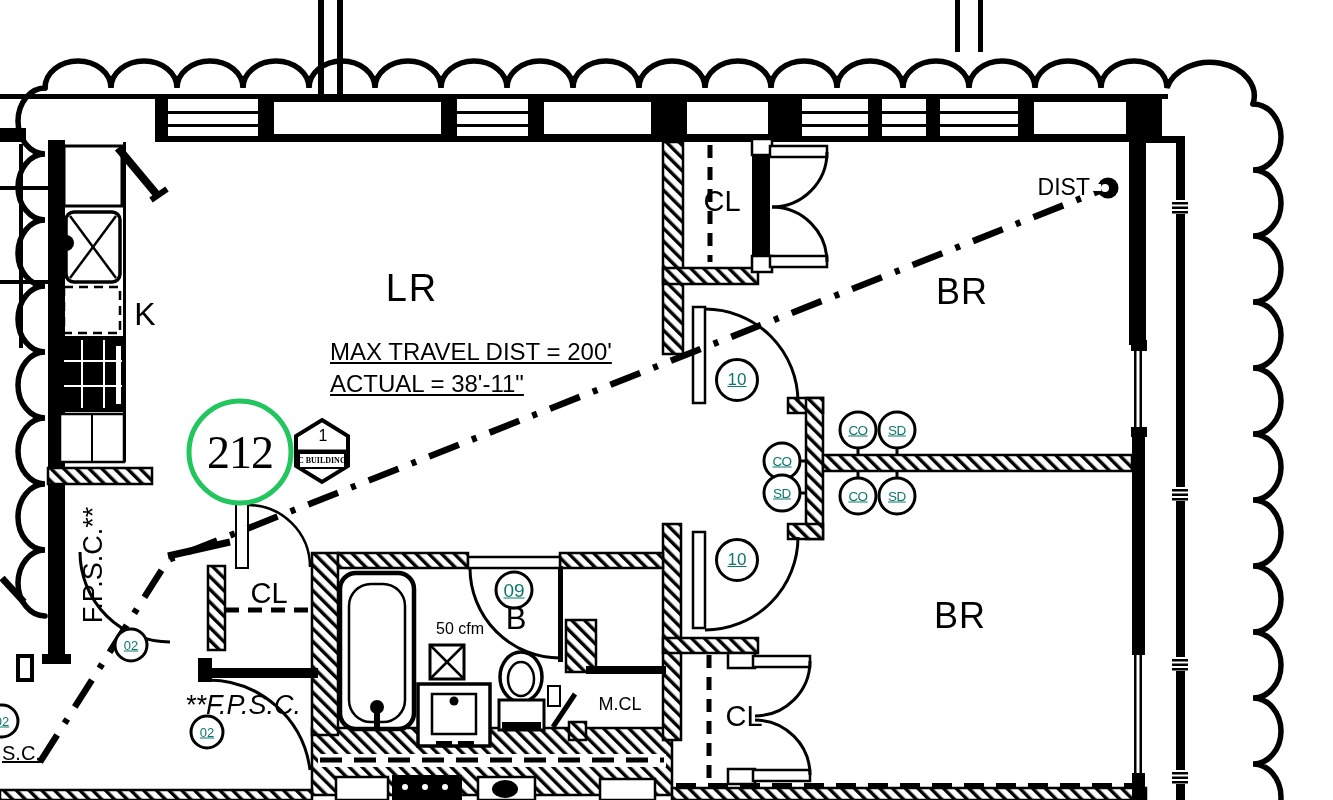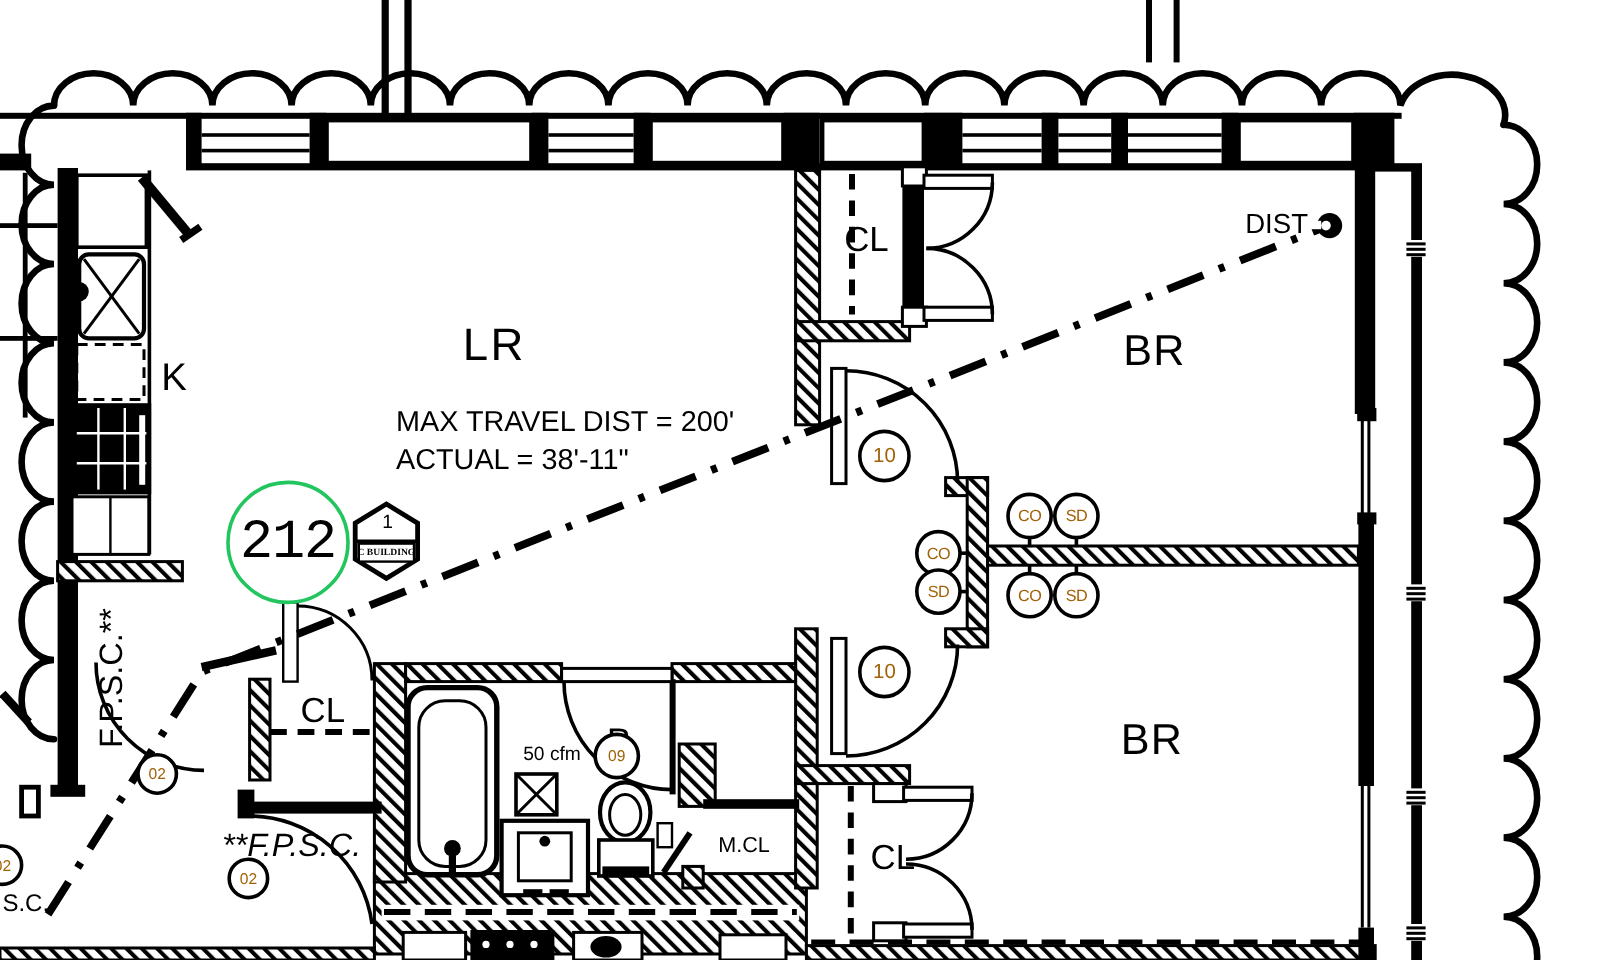--- a/index.html
+++ b/index.html
@@ -1,29 +1,29 @@
 <!DOCTYPE html>
 <html><head>
 <meta charset="utf-8">
 <style>
   html,body{margin:0;padding:0;background:#fff;}
   #plan{position:relative;width:1333px;height:800px;background:#ffffff;overflow:hidden;
         font-family:"Liberation Sans",sans-serif;color:#000;}
   #plan svg{position:absolute;left:0;top:0;}
   .lbl{position:absolute;white-space:nowrap;transform:translate(-50%,-50%);
        font-family:"Liberation Sans",sans-serif;color:#000;line-height:1;}
-  .lbl.left{transform:none;}
+  .lbl.left{transform:none;text-decoration:underline;}
   .lbl.rot{transform:translate(-50%,-50%) rotate(-90deg);}
   .lbl.rightend{transform:translate(-100%,-50%);}
   .tag{position:absolute;border:3px solid #000;border-radius:50%;background:#fff;
        display:flex;align-items:center;justify-content:center;
-       transform:translate(-50%,-50%);font-family:"Liberation Sans",sans-serif;color:#a16207;}
-  .unitcircle{position:absolute;border:3px solid #22c55e;border-radius:50%;background:#fff;
+       transform:translate(-50%,-50%);font-family:"Liberation Sans",sans-serif;color:#0f766e;text-decoration:underline;}
+  .unitcircle{position:absolute;border:5px solid #22c55e;border-radius:50%;background:#fff;
        display:flex;align-items:center;justify-content:center;
-       transform:translate(-50%,-50%);font-family:Liberation Mono, monospace;color:#000;}
+       transform:translate(-50%,-50%);font-family:Liberation Serif, serif;color:#000;}
   .hexlbl{position:absolute;transform:translate(-50%,-50%);font-family:"Liberation Sans",sans-serif;}
 </style>
 </head>
 <body>
 
 <div id="plan">
 
 <svg width="1333" height="800" viewBox="0 0 1333 800">
   <defs>
     <pattern id="h" patternUnits="userSpaceOnUse" width="9" height="9" patternTransform="rotate(-45)">
@@ -284,21 +284,21 @@
 <div class="lbl rot" style="left:93px;top:565px;font-size:27px;">F.P.S.C.**</div>
 <div class="lbl" style="left:243px;top:705px;font-size:27px;font-style:italic;">**F.P.S.C.</div>
 <div class="lbl left" style="left:2px;top:743px;font-size:20px;">S.C.</div>
 
 <div class="unitcircle" style="left:240px;top:452px;width:97px;height:97px;font-size:46px;letter-spacing:-1px;">212</div>
 <div class="hexlbl" style="left:323px;top:436px;font-size:16px;">1</div>
 <div class="hexlbl" style="left:322px;top:460px;font-size:8px;font-weight:700;font-family:Liberation Serif, serif;">C BUILDING</div>
 
 <div class="tag" style="left:737px;top:380px;width:38px;height:38px;font-size:17px;">10</div>
 <div class="tag" style="left:737px;top:560px;width:38px;height:38px;font-size:17px;">10</div>
-<div class="tag" style="left:514px;top:590px;width:33px;height:33px;font-size:13px;margin-top:40px;">09</div>
+<div class="tag" style="left:514px;top:590px;width:33px;height:33px;font-size:19px;">09</div>
 <div class="tag" style="left:131px;top:645px;width:29px;height:29px;font-size:13px;">02</div>
 <div class="tag" style="left:207px;top:732px;width:29px;height:29px;font-size:13px;">02</div>
 <div class="tag" style="left:2px;top:721px;width:29px;height:29px;font-size:13px;">02</div>
 
 <div class="tag" style="left:782px;top:461px;width:33px;height:33px;font-size:13.5px;letter-spacing:-0.5px;">CO</div>
 <div class="tag" style="left:782px;top:493px;width:33px;height:33px;font-size:13.5px;letter-spacing:-0.5px;">SD</div>
 <div class="tag" style="left:858px;top:430px;width:33px;height:33px;font-size:13.5px;letter-spacing:-0.5px;">CO</div>
 <div class="tag" style="left:897px;top:430px;width:33px;height:33px;font-size:13.5px;letter-spacing:-0.5px;">SD</div>
 <div class="tag" style="left:858px;top:496px;width:33px;height:33px;font-size:13.5px;letter-spacing:-0.5px;">CO</div>
 <div class="tag" style="left:897px;top:496px;width:33px;height:33px;font-size:13.5px;letter-spacing:-0.5px;">SD</div>

